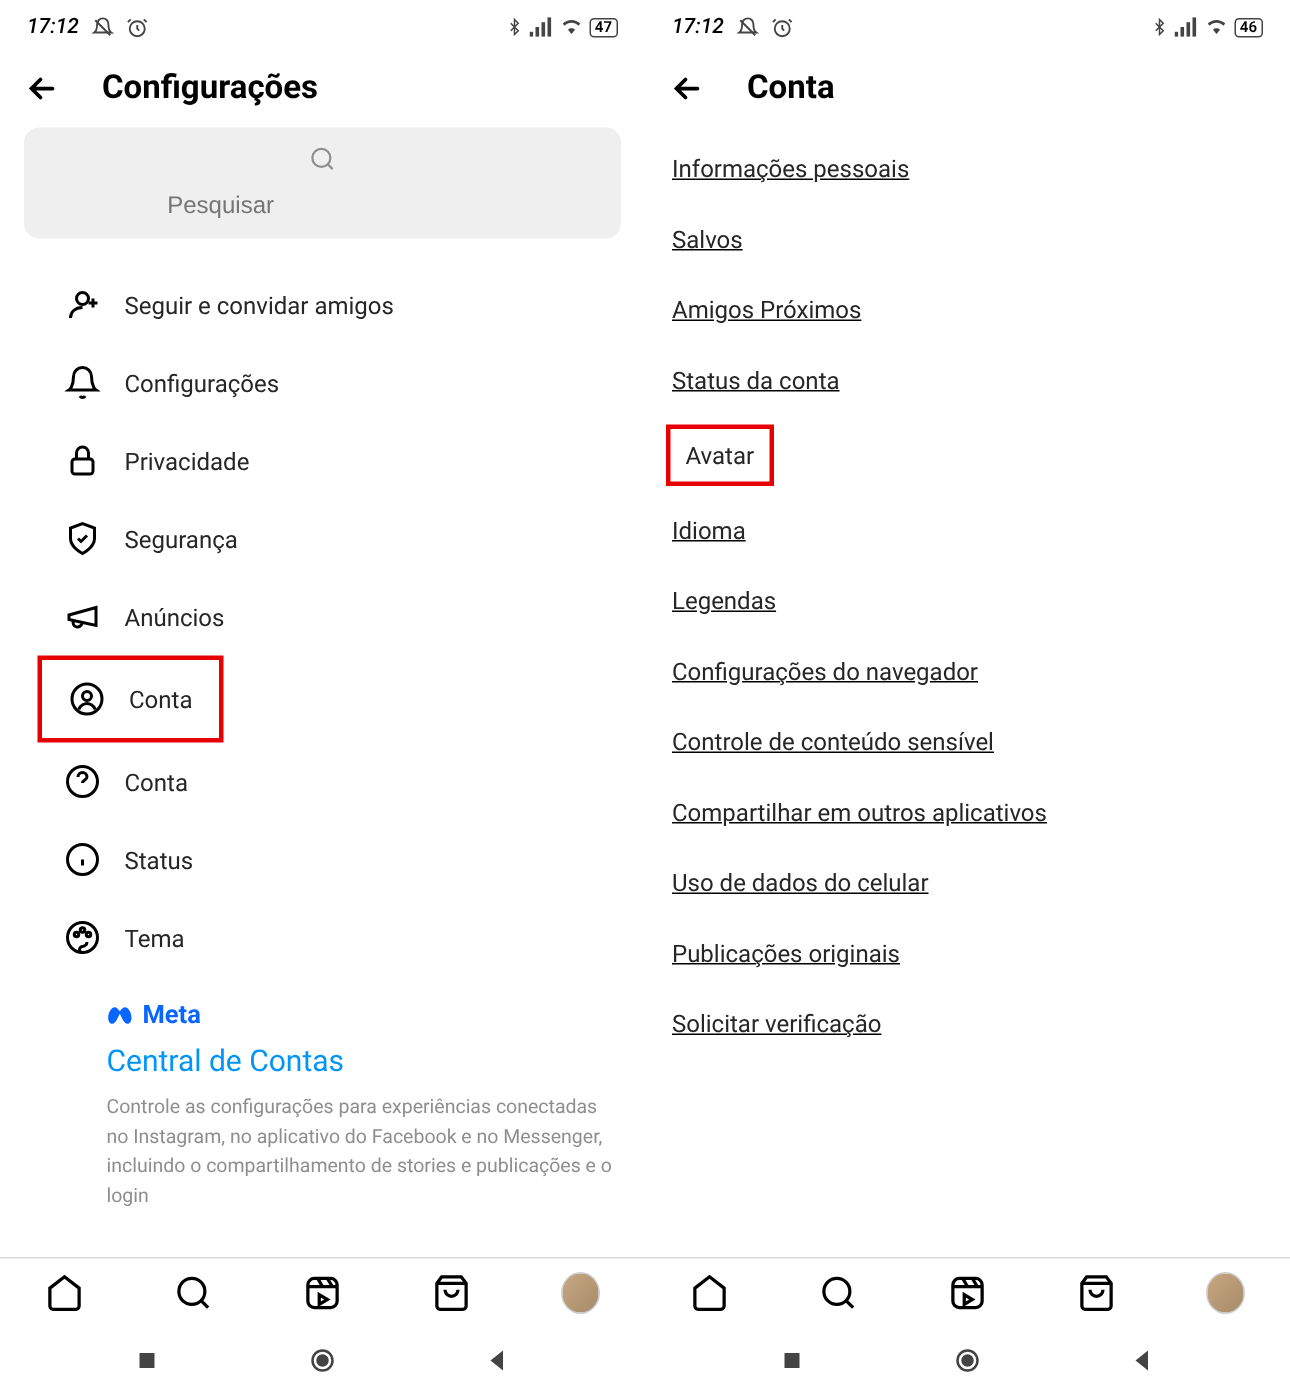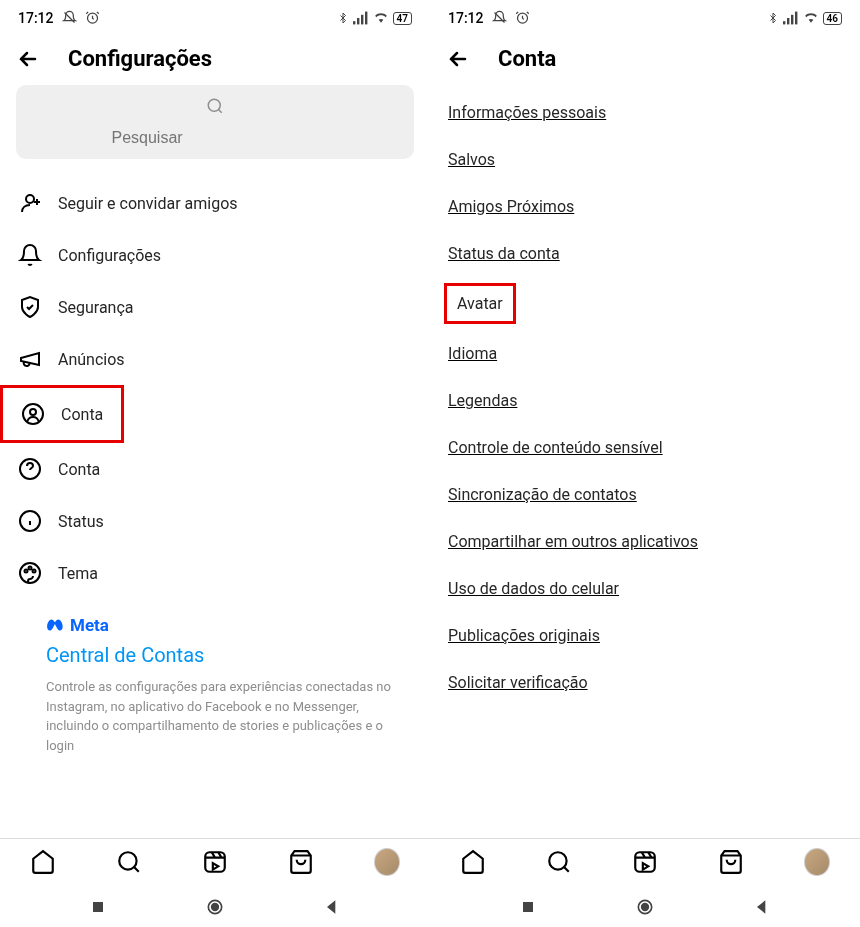--- a/index.html
+++ b/index.html
@@ -1,27 +1,27 @@
 <!DOCTYPE html>
 <html><head>
   <meta charset="utf-8">
   <style>
     * { margin: 0; padding: 0; box-sizing: border-box; }
     body { font-family: -apple-system, BlinkMacSystemFont, "Segoe UI", Roboto, sans-serif; display: flex; background: #fff; }
     .phone { width: 430px; height: 927px; background: #fff; display: flex; flex-direction: column; position: relative; }
     .status-bar { display: flex; justify-content: space-between; align-items: center; padding: 10px 18px 6px; font-size: 14px; font-weight: 500; }
-    .status-left { display: flex; align-items: flex-start; gap: 8px; }
+    .status-left { display: flex; align-items: center; gap: 8px; font-style: italic; }
     .status-right { display: flex; align-items: center; gap: 4px; font-size: 12px; }
     .status-right svg, .status-right span { display: inline-block; }
     .header { display: flex; align-items: center; padding: 14px 18px 14px 16px; gap: 28px; }
     .header-title { font-size: 22px; font-weight: 700; }
     .back-arrow { width: 24px; height: 24px; }
     .search-box { margin: 0 16px 18px; background: #efefef; border-radius: 10px; display: flex; align-items: center; padding: 12px 14px; gap: 14px; flex-direction: column; }
     .search-input { border: none; background: transparent; font-size: 16px; color: #8e8e8e; outline: none; flex: 1; }
-    .settings-list { flex: 1; overflow: hidden; }
+    .settings-list { flex: 1; overflow: hidden; padding-left: 25px; }
     .settings-item { display: flex; align-items: center; padding: 14px 18px; gap: 16px; }
     .settings-item-icon { width: 24px; height: 24px; flex-shrink: 0; display: flex; align-items: center; justify-content: center; }
     .settings-item-label { font-size: 16px; color: #262626; }
     .highlight-box { border: 3px solid #e60000; }
     .meta-section { padding: 16px 18px 0; margin-left: 28px; }
     .meta-logo { font-size: 17px; font-weight: 700; color: #0866ff; margin-bottom: 8px; display: flex; align-items: center; gap: 4px; }
     .accounts-center { font-size: 20px; color: #0095f6; margin-bottom: 10px; }
     .meta-desc { font-size: 13px; color: #8e8e8e; line-height: 1.5; }
     .account-list { flex: 1; padding: 4px 0; overflow: hidden; text-decoration: underline; }
     .account-item { padding: 14px 18px; font-size: 16px; color: #262626; }
@@ -96,20 +96,29 @@
       <span class="settings-item-icon">
           <svg width="24" height="24" viewBox="0 0 24 24" fill="none" stroke="#000" stroke-width="2">
             <path d="M18 8a6 6 0 0 0-12 0c0 7-3 9-3 9h18s-3-2-3-9M13.73 21a2 2 0 0 1-3.46 0"></path>
           </svg>
         </span>
       <span class="settings-item-label">Configurações</span>
     </div>
     <div class="settings-item">
       <span class="settings-item-icon">
           <svg width="24" height="24" viewBox="0 0 24 24" fill="none" stroke="#000" stroke-width="2">
+            <rect x="5" y="11" width="14" height="10" rx="2"></rect>
+            <path d="M8 11V7a4 4 0 0 1 8 0v4"></path>
+          </svg>
+        </span>
+      <span class="settings-item-label">Privacidade</span>
+    </div>
+    <div class="settings-item">
+      <span class="settings-item-icon">
+          <svg width="24" height="24" viewBox="0 0 24 24" fill="none" stroke="#000" stroke-width="2">
             <path d="M12 22s8-4 8-10V5l-8-3-8 3v7c0 6 8 10 8 10z"></path>
             <path d="M9 12l2 2 4-4"></path>
           </svg>
         </span>
       <span class="settings-item-label">Segurança</span>
     </div>
     <div class="settings-item">
       <span class="settings-item-icon">
           <svg width="24" height="24" viewBox="0 0 24 24" fill="none" stroke="#000" stroke-width="2">
             <path d="M3 11l18-5v12L3 14v-3zM11.6 16.8a3 3 0 1 1-5.8-1.6"></path>
@@ -251,22 +260,22 @@
   </div>
 
   <div class="account-list">
     <div class="account-item">Informações pessoais</div>
     <div class="account-item">Salvos</div>
     <div class="account-item">Amigos Próximos</div>
     <div class="account-item">Status da conta</div>
     <div><span class="account-item highlighted">Avatar</span></div>
     <div class="account-item">Idioma</div>
     <div class="account-item">Legendas</div>
+    <div class="account-item">Configurações do navegador</div>
     <div class="account-item">Controle de conteúdo sensível</div>
-    <div class="account-item">Sincronização de contatos</div>
     <div class="account-item">Compartilhar em outros aplicativos</div>
     <div class="account-item">Uso de dados do celular</div>
     <div class="account-item">Publicações originais</div>
     <div class="account-item">Solicitar verificação</div>
   </div>
 
   <div class="bottom-nav">
     <span class="bottom-nav-item">
         <svg width="26" height="26" viewBox="0 0 24 24" fill="none" stroke="#000" stroke-width="2">
           <path d="M3 9l9-7 9 7v11a2 2 0 0 1-2 2H5a2 2 0 0 1-2-2z"></path>

